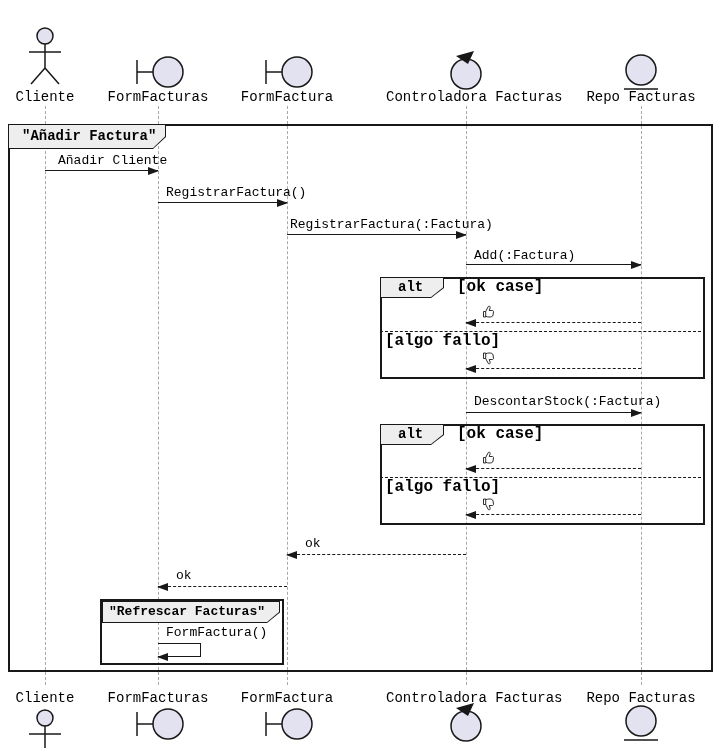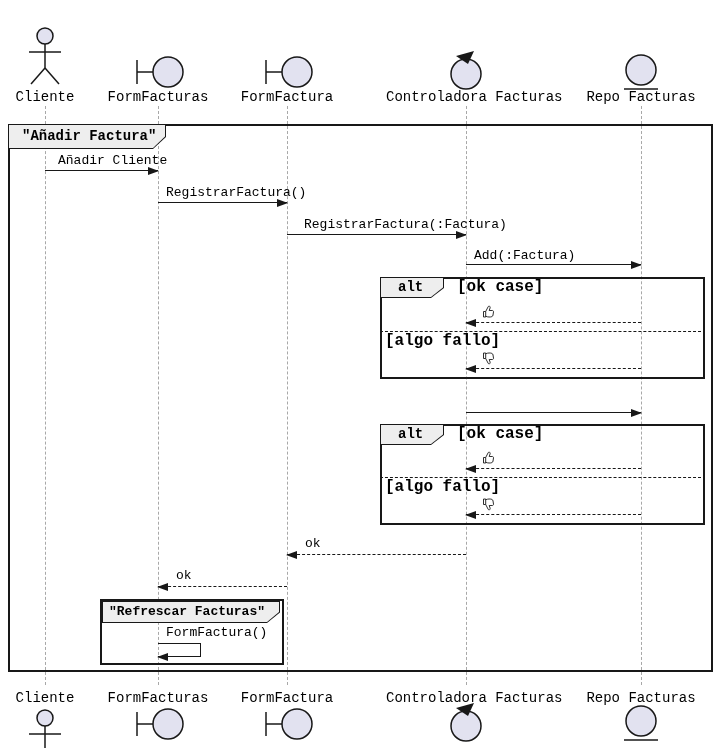--- a/index.html
+++ b/index.html
@@ -80,21 +80,21 @@
   <div class="msg-label" style="left:58px;top:129px;">Añadir Cliente</div>
   <div class="arrow" style="left:45px;top:146px;width:113px;">
       <div class="hr"></div>
     </div>
 
   <div class="msg-label" style="left:166px;top:161px;">RegistrarFactura()</div>
   <div class="arrow" style="left:158px;top:178px;width:129px;">
       <div class="hr"></div>
     </div>
 
-  <div class="msg-label" style="left:304px;top:193px;">RegistrarFactura(:Factura)</div>
+  <div class="msg-label" style="left:290px;top:193px;">RegistrarFactura(:Factura)</div>
   <div class="arrow" style="left:287px;top:210px;width:179px;">
       <div class="hr"></div>
     </div>
 
   <div class="msg-label" style="left:474px;top:224px;">Add(:Factura)</div>
   <div class="arrow" style="left:466px;top:240px;width:175px;">
       <div class="hr"></div>
     </div>
 
   <div class="altbox" style="left:380px;top:253px;width:321px;height:98px;"></div>
@@ -120,20 +120,21 @@
   <svg style="position:absolute;left:482px;top:327px;" width="14" height="14" viewBox="0 0 14 14">
     <g fill="none" stroke="#181818" stroke-width="0.9" stroke-linejoin="round" transform="translate(0,14) scale(1,-1)">
       <path d="M1.5 6.5h2.2V12H1.5z"></path>
       <path d="M3.7 11.3c2.3.9 4.6.9 6.2.3.7-.3 1-.8 1.1-1.5l.5-3.2c.1-.8-.4-1.4-1.2-1.4H7.2l.9-2.6c.3-.9-.2-1.7-1-1.8-.5 0-.8.3-1.1.9L3.7 6.5"></path>
     </g>
   </svg>
   <div class="arrow dashed" style="left:466px;top:344px;width:175px;">
       <div class="hl"></div>
     </div>
 
+  <div class="msg-label" style="left:474px;top:370px;">DescontarStock(:Factura)</div>
   <div class="arrow" style="left:466px;top:388px;width:175px;">
       <div class="hr"></div>
     </div>
 
   <div class="altbox" style="left:380px;top:400px;width:321px;height:97px;"></div>
   <div class="pent" style="left:380px;top:400px;width:64px;height:21px;">
       <div class="in"></div>
     </div>
   <div class="pent-txt" style="left:398px;top:401px;font-size:14px;line-height:19px;">alt</div>
   <div class="guard" style="left:457px;top:403px;">[ok case]</div>

